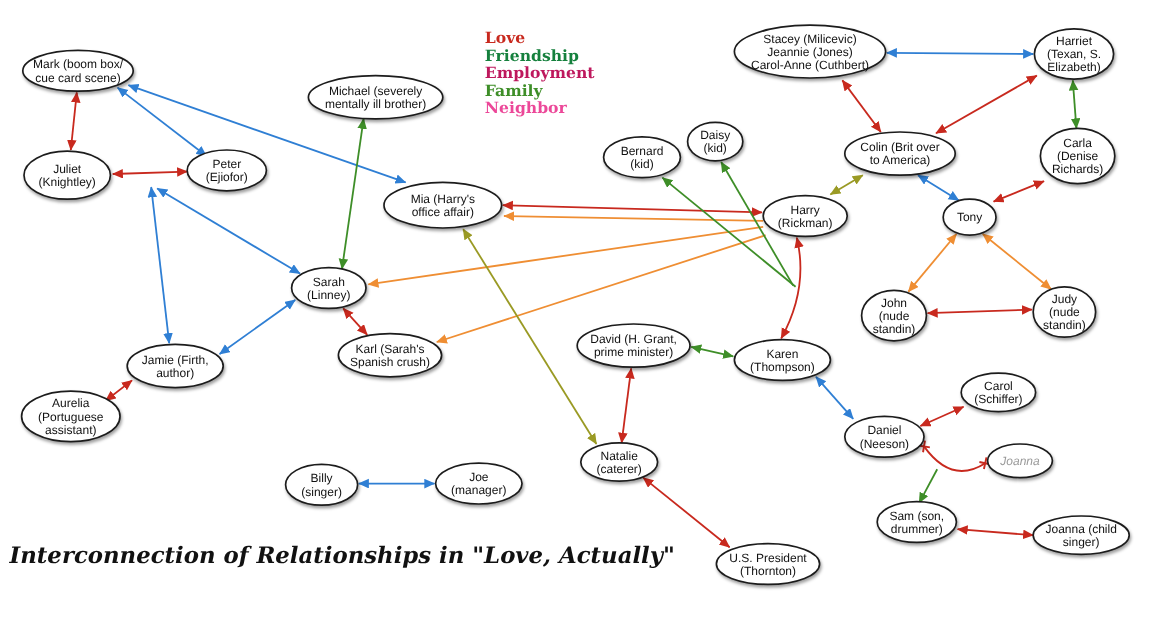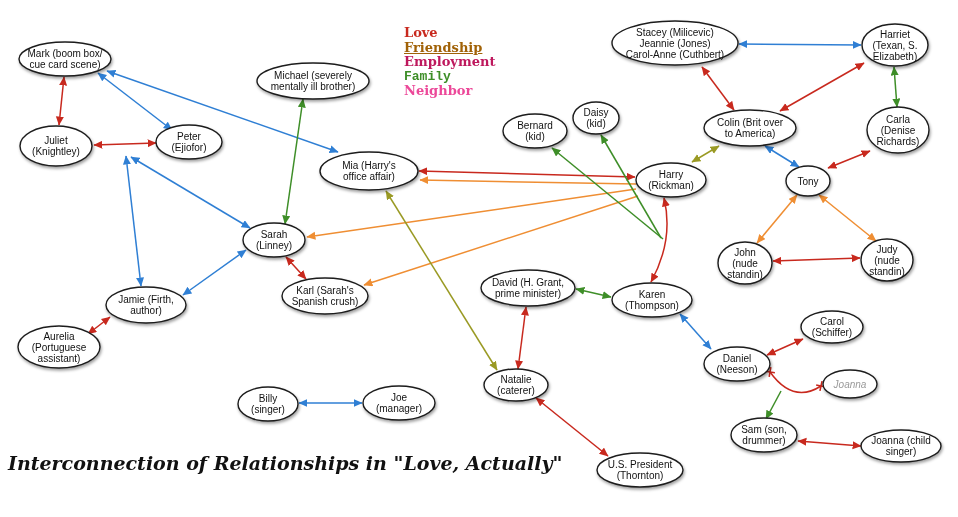--- a/index.html
+++ b/index.html
@@ -200,19 +200,19 @@
           <text class="node-label"><tspan x="516" y="383">Natalie</tspan><tspan x="516" y="394">(caterer)</tspan></text>
         </g>
         <g>
           <ellipse cx="640" cy="470" rx="43" ry="17" class="node-ellipse"></ellipse>
           <text class="node-label"><tspan x="640" y="468">U.S. President</tspan><tspan x="640" y="479">(Thornton)</tspan></text>
         </g>
       </g>
     </svg>
   <div id="legend">
       <span class="legend-item" style="color: rgb(200, 41, 30);">Love</span>
-      <span class="legend-item" style="color: #a16207; text-decoration: underline;">Friendship</span>
+      <span class="legend-item" style="color: #15803d;">Friendship</span>
       <span class="legend-item" style="color: #be185d;">Employment</span>
-      <span class="legend-item" style="color: rgb(62, 142, 40); font-family: Liberation Mono, monospace;">Family</span>
+      <span class="legend-item" style="color: rgb(62, 142, 40);">Family</span>
       <span class="legend-item" style="color: #ec4899;">Neighbor</span>
     </div>
   <div id="title">Interconnection of Relationships in "Love, Actually"</div>
 </div>
 
 </body></html>

